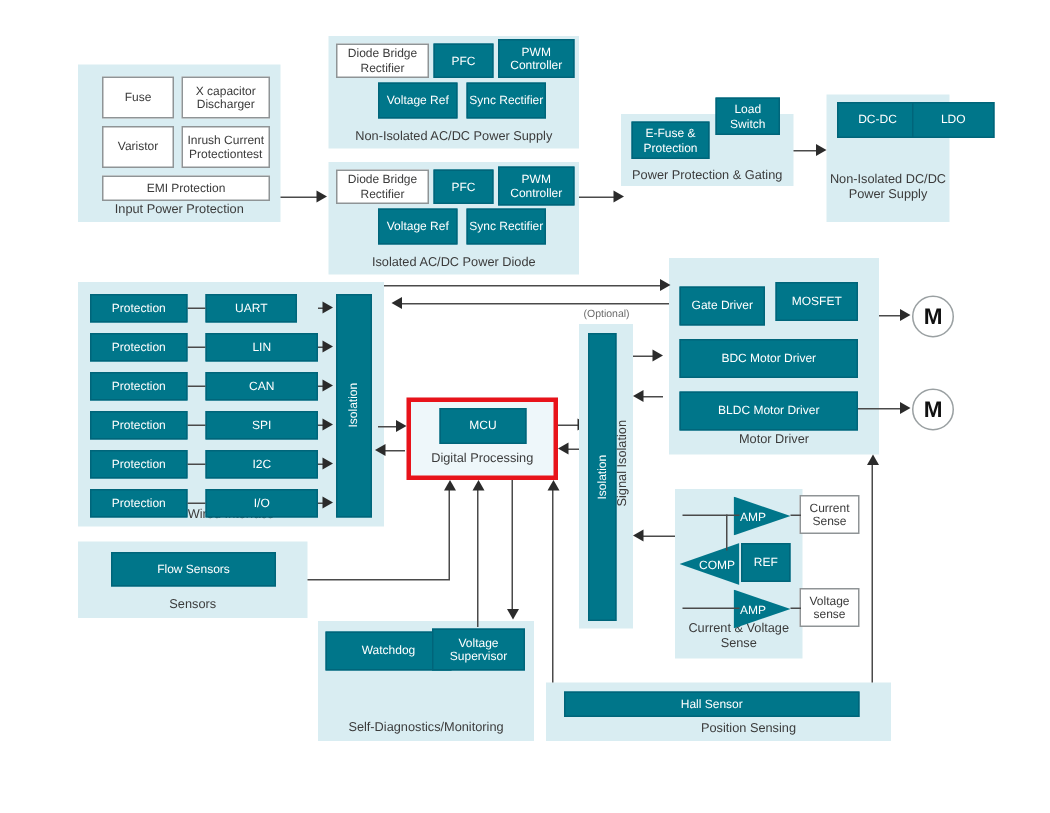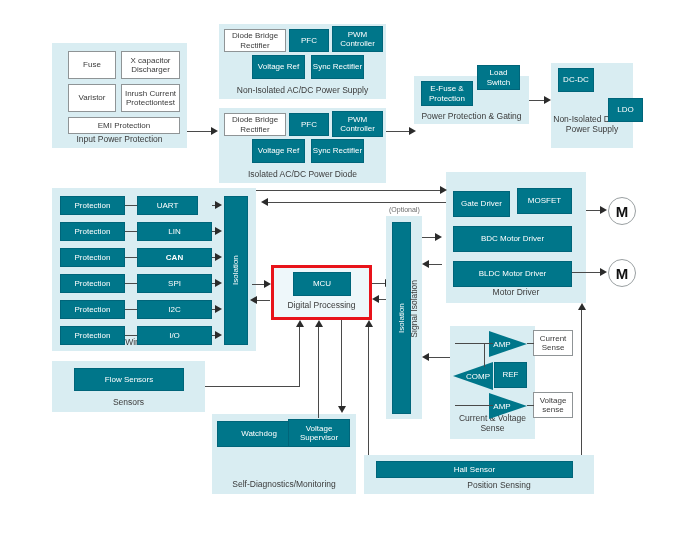--- a/index.html
+++ b/index.html
@@ -75,22 +75,22 @@
 
   <div class="group" style="left:414px;top:76px;width:115px;height:48px;">
     <div class="grouplabel" style="bottom:3px;">Power Protection &amp; Gating</div>
   </div>
   <div class="blk" style="left:421px;top:81px;width:52px;height:25px;">E-Fuse &amp; Protection</div>
   <div class="blk" style="left:477px;top:65px;width:43px;height:25px;">Load Switch</div>
 
   <div class="group" style="left:551px;top:63px;width:82px;height:85px;">
     <div class="grouplabel" style="bottom:14px;">Non-Isolated DC/DC Power Supply</div>
   </div>
-  <div class="blk" style="left:558px;top:68px;width:36px;height:24px;">DC-DC</div>
-  <div class="blk" style="left:608px;top:68px;width:35px;height:24px;margin-top:30px;">LDO</div>
+  <div class="blk" style="left:558px;top:68px;width:54px;height:24px;">DC-DC</div>
+  <div class="blk" style="left:608px;top:68px;width:55px;height:24px;">LDO</div>
 
   <div class="ln lnh" style="left:190px;top:291px;width:0;"></div>
   <div class="ln lnh" style="left:192px;top:291px;width:20px;"></div>
   <div class="ah ar" style="left:211px;top:287px;"></div>
 
   <div class="ln lnh" style="left:187px;top:131px;width:25px;"></div>
   <div class="ah ar" style="left:211px;top:127px;"></div>
 
   <div class="ln lnh" style="left:386px;top:131px;width:24px;"></div>
   <div class="ah ar" style="left:409px;top:127px;"></div>
@@ -108,21 +108,21 @@
   <div class="ln lnh" style="left:212px;top:205px;width:8px;"></div>
   <div class="ah ar" style="left:215px;top:201px;"></div>
 
   <div class="blk" style="left:60px;top:222px;width:65px;height:19px;">Protection</div>
   <div class="blk" style="left:137px;top:222px;width:75px;height:19px;">LIN</div>
   <div class="ln lnh" style="left:125px;top:231px;width:12px;"></div>
   <div class="ln lnh" style="left:212px;top:231px;width:8px;"></div>
   <div class="ah ar" style="left:215px;top:227px;"></div>
 
   <div class="blk" style="left:60px;top:248px;width:65px;height:19px;">Protection</div>
-  <div class="blk" style="left:137px;top:248px;width:75px;height:19px;font-weight:bold;">CAN</div>
+  <div class="blk" style="left:137px;top:248px;width:75px;height:19px;">CAN</div>
   <div class="ln lnh" style="left:125px;top:257px;width:12px;"></div>
   <div class="ln lnh" style="left:212px;top:257px;width:8px;"></div>
   <div class="ah ar" style="left:215px;top:253px;"></div>
 
   <div class="blk" style="left:60px;top:274px;width:65px;height:19px;">Protection</div>
   <div class="blk" style="left:137px;top:274px;width:75px;height:19px;">SPI</div>
   <div class="ln lnh" style="left:125px;top:283px;width:12px;"></div>
   <div class="ln lnh" style="left:212px;top:283px;width:8px;"></div>
   <div class="ah ar" style="left:215px;top:279px;"></div>
 

